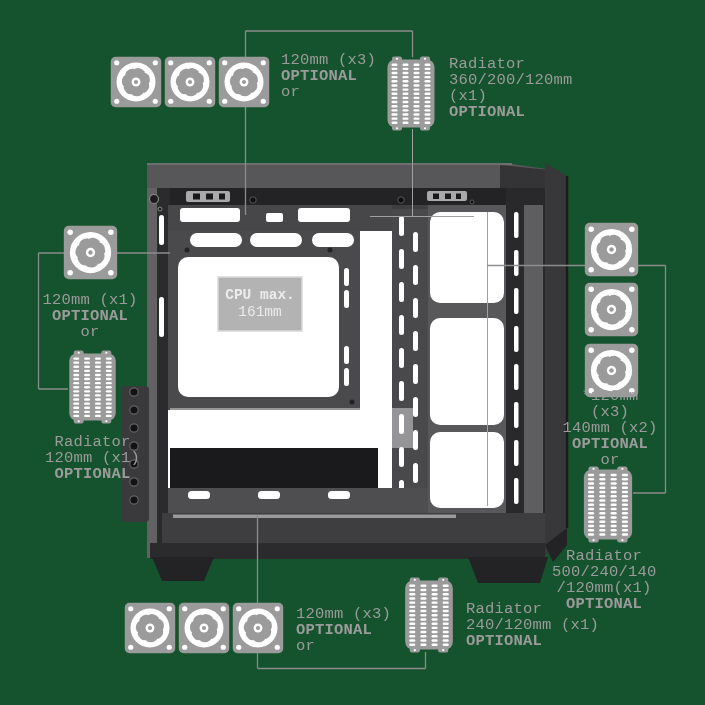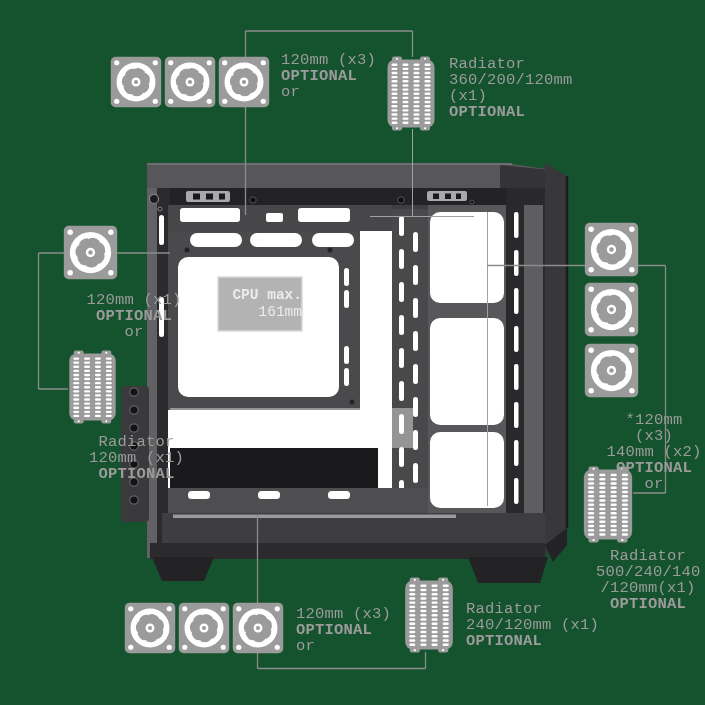--- a/index.html
+++ b/index.html
@@ -3,24 +3,24 @@
 <meta charset="utf-8">
 <style>
   html,body{margin:0;padding:0;background:#fff;}
   #canvas{position:relative;width:705px;height:705px;background:#14532d;overflow:hidden;
           font-family:Liberation Mono, monospace;padding-left:44px;}
   #case-svg{position:absolute;left:0;top:0;z-index:1;}
   .icon{position:absolute;z-index:3;color:#9b9b9b;}
   .label{position:absolute;z-index:4;color:#9b9b9b;font-size:15.5px;line-height:16px;letter-spacing:.2px;}
   .label span{display:block;}
   .label .b{font-weight:bold;}
-  .label.center{text-align:center;margin-left:44px;}
+  .label.center{text-align:center;}
   #cpu-label{position:absolute;left:218px;top:277px;width:84px;height:54px;z-index:4;
              display:flex;flex-direction:column;justify-content:center;text-align:center;
-             color:#ececec;font-size:14.5px;line-height:17px;align-items:flex-end;}
+             color:#ececec;font-size:14.5px;line-height:17px;}
   #cpu-label .b{font-weight:bold;}
   #vga-label{position:absolute;left:170px;top:408px;width:243px;height:40px;z-index:4;
              display:flex;flex-direction:column;justify-content:center;text-align:center;
              color:#ffffff;font-weight:bold;font-size:15px;line-height:18px;}
 </style>
 </head>
 <body>
 
 <div id="canvas">
 
@@ -339,21 +339,21 @@
   <span>120mm (x1)</span>
   <span class="b">OPTIONAL</span>
   <span>or</span>
 </div>
 <div class="label center" style="left:40px;top:434px;width:105px">
   <span>Radiator</span>
   <span>120mm (x1)</span>
   <span class="b">OPTIONAL</span>
 </div>
 
-<div class="label center" style="left:558px;top:412px;width:104px">
+<div class="label center" style="left:558px;top:388px;width:104px">
   <span>*120mm (x3)</span>
   <span>140mm (x2)</span>
   <span class="b">OPTIONAL</span>
   <span>or</span>
 </div>
 <div class="label center" style="left:552px;top:548px;width:104px">
   <span>Radiator</span>
   <span>500/240/140</span>
   <span>/120mm(x1)</span>
   <span class="b">OPTIONAL</span>

